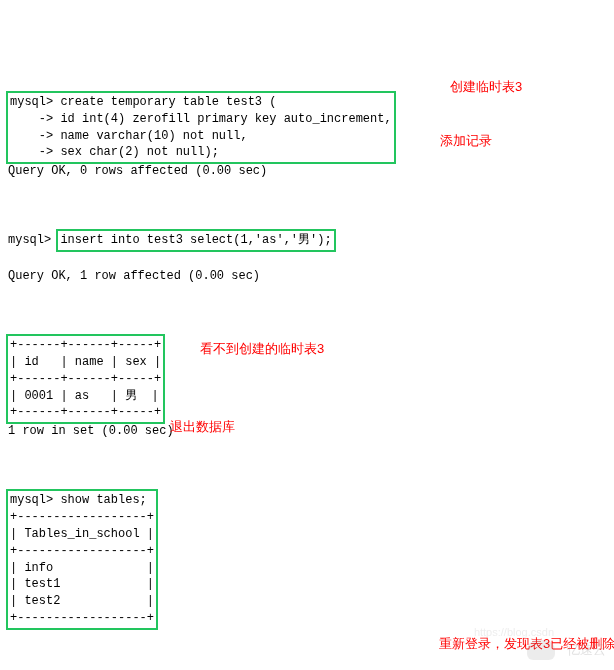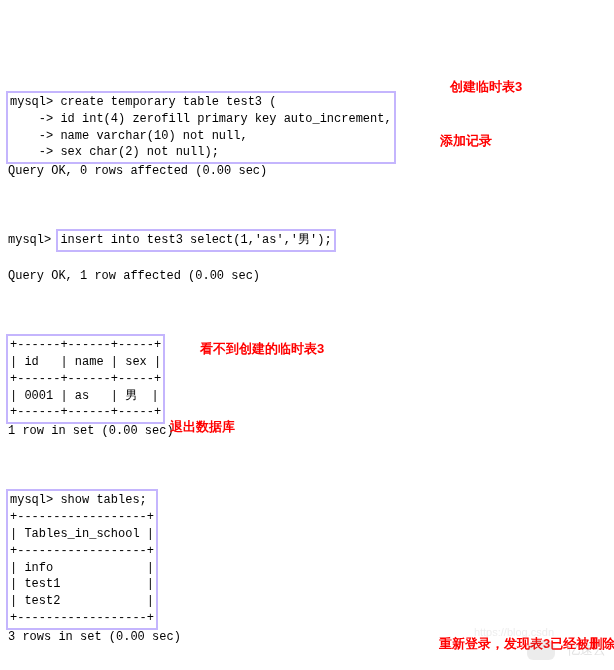--- a/index.html
+++ b/index.html
@@ -9,32 +9,31 @@
       line-height: 1.4;
       background: #fff;
       color: #000;
       width: 614px;
       height: 670px;
       padding: 8px;
       position: relative;
       white-space: pre;
     }
     .red-box {
-      border: 2px solid #c4b5fd;
+      border: 2px solid #22c55e;
       display: inline-block;
       padding: 1px 2px;
       margin: -1px -2px;
     }
     .annotation {
       position: absolute;
       color: #ff0000;
       font-family: sans-serif;
       font-size: 13px;
       white-space: nowrap;
-      font-weight: bold;
     }
     .watermark {
       position: absolute;
       right: 8px;
       bottom: 10px;
       opacity: 0.25;
       display: flex;
       align-items: center;
       gap: 12px;
     }
@@ -71,21 +70,20 @@
 <span class="red-box"><span class="line">mysql&gt; create temporary table test3 (</span><span class="line">    -&gt; id int(4) zerofill primary key auto_increment,</span><span class="line">    -&gt; name varchar(10) not null,</span><span class="line">    -&gt; sex char(2) not null);</span></span>
 <span class="line">Query OK, 0 rows affected (0.00 sec)</span>
 <span class="line"> </span>
 <span class="line"><span>mysql&gt; </span><span class="red-box">insert into test3 select(1,'as','男');</span></span>
 <span class="line">Query OK, 1 row affected (0.00 sec)</span>
 <span class="line"> </span>
 <span class="red-box"><span class="line">+------+------+-----+</span><span class="line">| id   | name | sex |</span><span class="line">+------+------+-----+</span><span class="line">| 0001 | as   | 男  |</span><span class="line">+------+------+-----+</span></span>
 <span class="line">1 row in set (0.00 sec)</span>
 <span class="line"> </span>
 <span class="red-box"><span class="line">mysql&gt; show tables;</span><span class="line">+------------------+</span><span class="line">| Tables_in_school |</span><span class="line">+------------------+</span><span class="line">| info             |</span><span class="line">| test1            |</span><span class="line">| test2            |</span><span class="line">+------------------+</span></span>
-<span class="line">3 rows in set (0.00 sec)</span>
 
 
 
 
 
 
 
 
 
 

